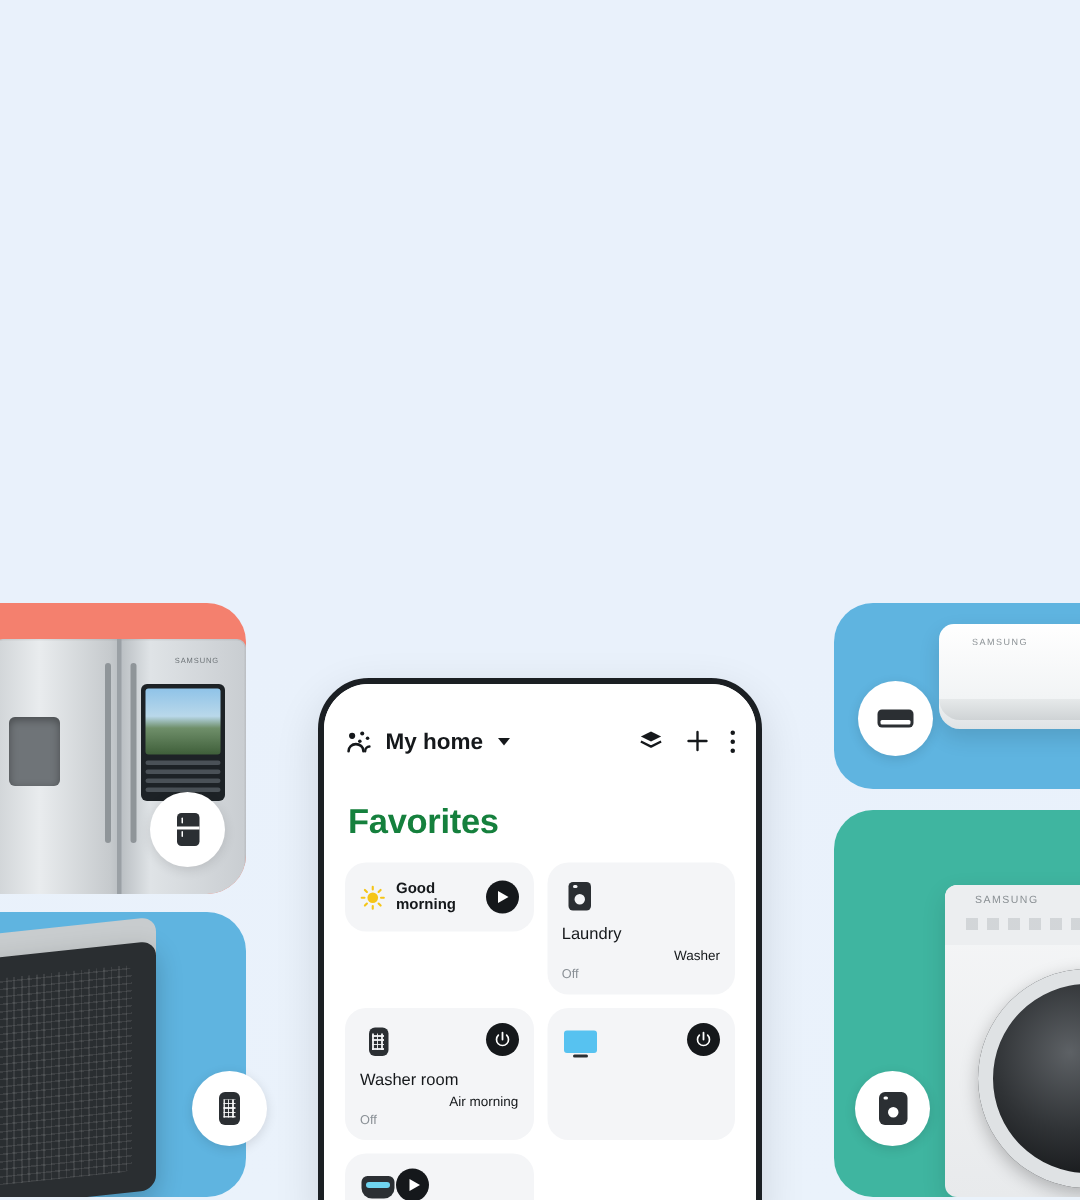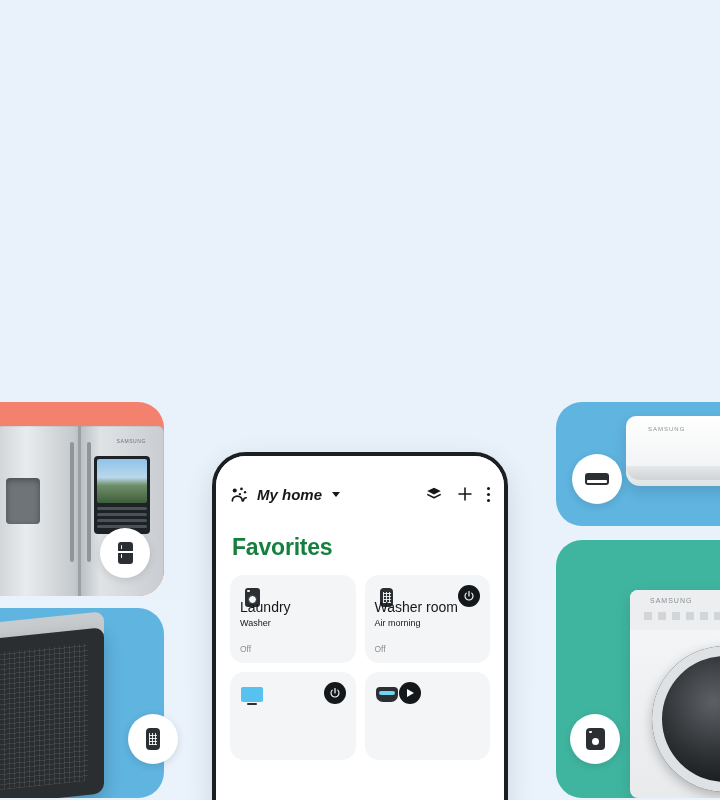--- a/index.html
+++ b/index.html
@@ -380,21 +380,20 @@
   }
   .app-bar-left {
     display: flex;
     align-items: center;
     gap: 8px;
   }
   .home-title {
     font-size: 15px;
     font-weight: bold;
     color: #15181b;
-    font-style: italic;
   }
   .chevron-down {
     width: 0; height: 0;
     border-left: 4.5px solid transparent;
     border-right: 4.5px solid transparent;
     border-top: 5.5px solid #15181b;
     margin-left: 2px;
   }
   .app-bar-right {
     margin-left: auto;
@@ -500,33 +499,34 @@
     align-items: center;
     justify-content: center;
   }
   .dev-text {
     position: absolute;
     left: 10px;
     right: 10px;
     bottom: 9px;
   }
   .dev-room {
-    font-size: 14px;
+    font-size: 11px;
     color: #15181b;
     line-height: 1.35;
   }
   .dev-name {
     font-size: 9px;
     color: #15181b;
     line-height: 1.35;
+    text-align: right;
   }
   .dev-status {
     font-size: 8.5px;
     color: #8a9096;
-    margin-top: 15px;
+    margin-top: 1px;
   }
 
   .icn-washer-sm {
     width: 15px; height: 19px;
     border-radius: 3px;
     background: #2b2f33;
     position: relative;
   }
   .icn-washer-sm::after {
     content: "";
@@ -696,20 +696,34 @@
               <i></i>
               <i></i>
           </span>
         </div>
       </div>
 
       <div class="page-title">Favorites</div>
 
       <div class="grid">
 
+        <div class="card card-scene">
+          <span class="sun-icon">
+            <svg width="17" height="17" viewBox="0 0 24 24">
+              <circle cx="12" cy="12" r="5" fill="#f5c518"></circle>
+              <g stroke="#f5c518" stroke-width="2" stroke-linecap="round">
+                <path d="M12 1.6v2.6M12 19.8v2.6M1.6 12h2.6M19.8 12h2.6M4.6 4.6l1.9 1.9M17.5 17.5l1.9 1.9M19.4 4.6l-1.9 1.9M6.5 17.5l-1.9 1.9"></path>
+              </g>
+            </svg>
+          </span>
+          <span class="scene-label">Good morning</span>
+          <span class="play-btn">
+            <span class="play-tri"></span>
+          </span>
+        </div>
 
 
         <div class="card card-device">
           <div class="dev-head">
             <span class="dev-icon-wrap">
               <span class="icn-washer-sm"></span>
             </span>
           </div>
           <div class="dev-text">
             <div class="dev-room">Laundry</div>

